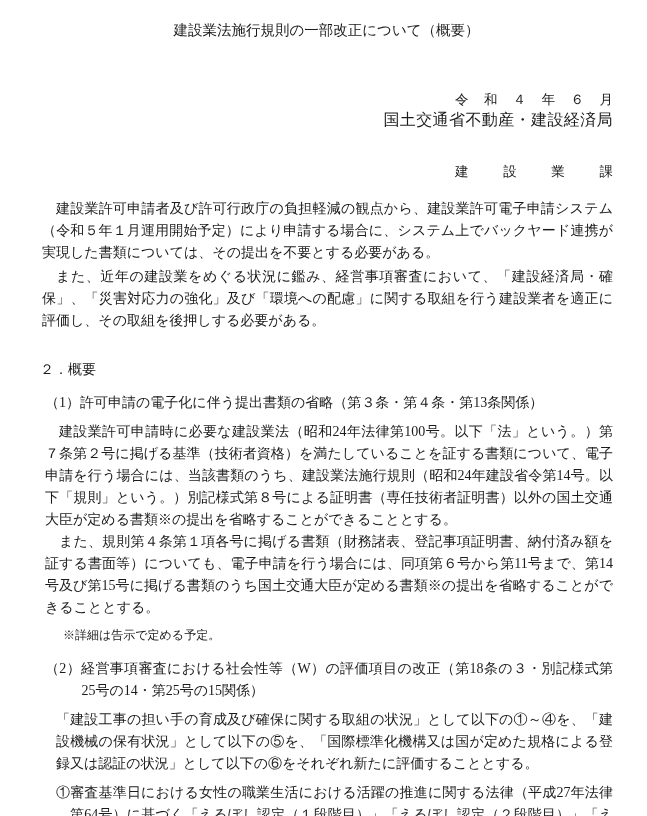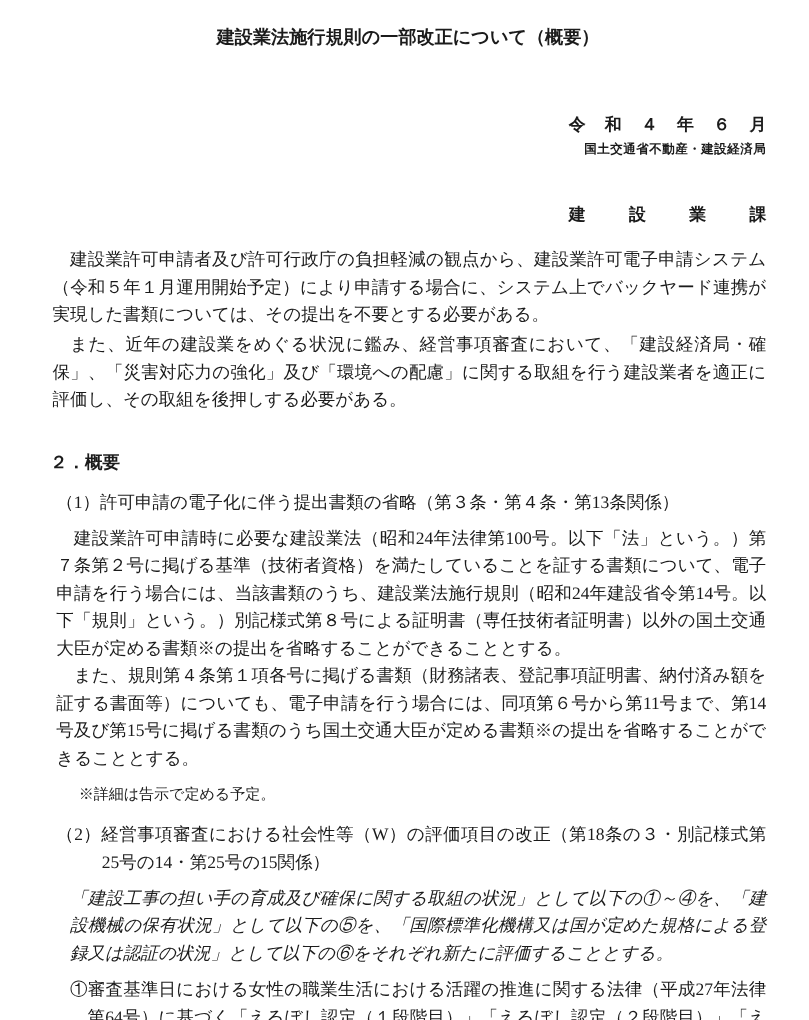--- a/index.html
+++ b/index.html
@@ -18,21 +18,21 @@
   }
   .page {
     box-sizing: border-box;
     width: 647px;
     height: 816px;
     padding: 20px 34px 0 40px;
     background: #ffffff;
   }
   .gothic {
     font-family: "Liberation Sans", "DejaVu Sans", sans-serif;
-    font-weight: bold;
+    font-weight: normal;
   }
   .doc-title {
     margin: 0 0 18px 0;
     text-align: center;
     font-size: 14.5px;
     line-height: 20px;
   }
   .header-block {
     display: flex;
     flex-direction: column;
@@ -41,21 +41,21 @@
     line-height: 20px;
   }
   .hdr-justify {
     width: 158px;
     text-align: justify;
     text-align-last: justify;
     font-size: 13.5px;
     margin-top: 32px;
   }
   .hdr-org {
-    font-size: 10px;
+    font-size: 16px;
     letter-spacing: 0.4px;
   }
   .sec-heading {
     margin: 0 0 9px 0;
     font-size: 14px;
     line-height: 22px;
   }
   .sec1 {
     margin-bottom: 26px;
   }
@@ -84,21 +84,20 @@
     margin: 7px 0 0 18px;
     font-size: 12px;
     line-height: 18px;
   }
   .sub2-block {
     margin-top: 14px;
   }
   .intro-p {
     margin: 0 0 0 11px;
     text-align: justify;
-    font-style: italic;
   }
   .item-p {
     margin: 7px 0 0 11px;
     padding-left: 1em;
     text-indent: -1em;
     text-align: justify;
   }
 </style>
 </head>
 <body>

